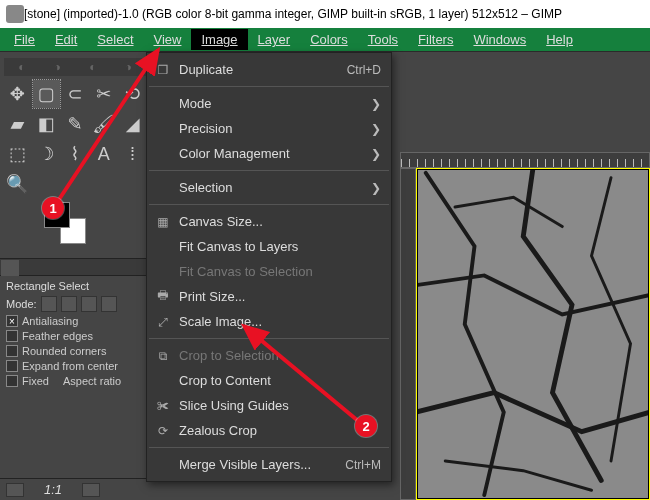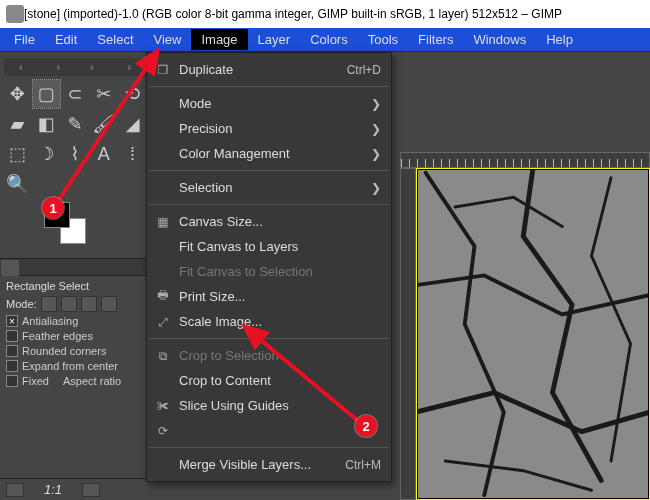--- a/index.html
+++ b/index.html
@@ -1,19 +1,19 @@
 <!DOCTYPE html>
 <html><head>
 <meta charset="utf-8">
 <style>
 * { margin: 0; padding: 0; box-sizing: border-box; font-family: "Segoe UI", Tahoma, sans-serif; }
 body { width: 650px; height: 500px; background: #454545; color: #ddd; font-size: 12px; overflow: hidden; position: relative; }
 .titlebar { height: 28px; background: #fff; color: #000; display: flex; align-items: center; padding: 0 6px; font-size: 12px; }
 .titlebar .wilber { width: 18px; height: 18px; background: #888; border-radius: 3px; }
-.menubar { height: 24px; background: #1d4ed8; display: flex; align-items: center; padding: 0 4px; font-size: 13px; border-bottom: 1px solid #2a2a2a; }
+.menubar { height: 24px; background: #15803d; display: flex; align-items: center; padding: 0 4px; font-size: 13px; border-bottom: 1px solid #2a2a2a; text-decoration: underline; }
 .menubar .mitem { padding: 3px 10px; cursor: pointer; }
 .menubar .mitem.active { background: #000; }
 .main { display: flex; height: calc(100% - 52px); }
 .left { width: 150px; background: #454545; display: flex; flex-direction: column; }
 .toolbox { padding: 6px 4px; }
 .tool-row { display: flex; gap: 2px; margin-bottom: 2px; }
 .tool { width: 28px; height: 28px; display: flex; align-items: center; justify-content: center; color: #ccc; font-size: 18px; }
 .tool.sel { background: #5a5a5a; outline: 1px dotted #999; }
 .decor-row { height: 18px; background: #3a3a3a; margin-bottom: 4px; display:flex; align-items:center; justify-content:space-around; color:#666;}
 .fgbg { width: 42px; height: 42px; position: relative; margin: 4px 0 8px 40px; }
@@ -220,20 +220,21 @@
   <div class="dd-item">
       <span class="ico"></span>
       <span class="lbl">Crop to Content</span>
     </div>
   <div class="dd-item">
       <span class="ico">✀</span>
       <span class="lbl">Slice Using Guides</span>
     </div>
   <div class="dd-item">
       <span class="ico">⟳</span>
+      <span class="lbl">Zealous Crop</span>
     </div>
   <div class="dd-sep"></div>
   <div class="dd-item">
       <span class="ico"></span>
       <span class="lbl">Merge Visible Layers...</span>
       <span class="accel">Ctrl+M</span>
     </div>
 </div>
 
 <svg class="arrow" style="top:42px; left:40px;" width="130" height="170">

